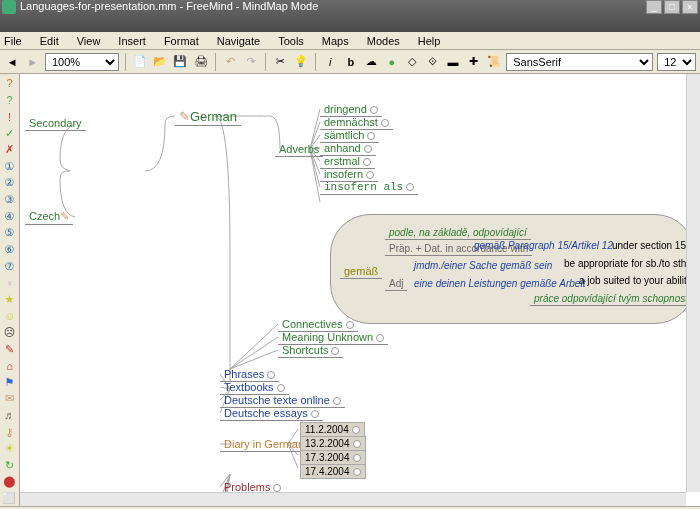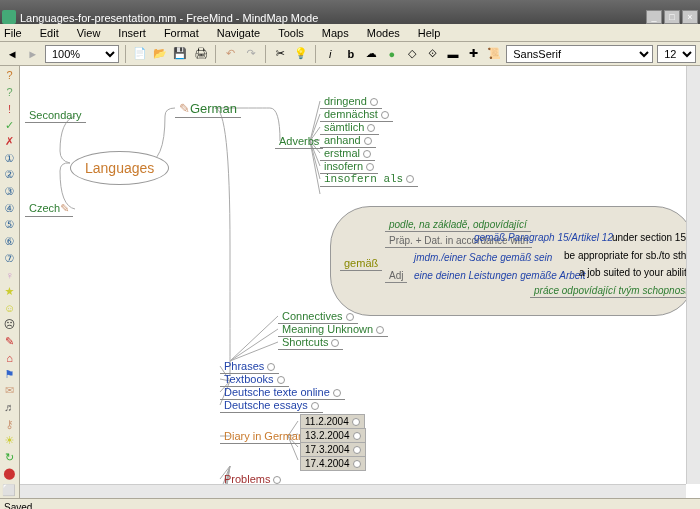--- a/index.html
+++ b/index.html
@@ -1,17 +1,17 @@
 <!DOCTYPE html>
 <html><head>
 <meta charset="utf-8">
 <style>
 * { margin: 0; padding: 0; box-sizing: border-box; }
 body { font-family: sans-serif; font-size: 11px; background: #ece9d8; width: 700px; height: 509px; overflow: hidden; }
-.titlebar { background: linear-gradient(#6a6a6a,#4a4a4a); color: #fff; height: 24px; display: flex; align-items: flex-end; padding: 0 2px; font-size: 11px; }
+.titlebar { background: linear-gradient(#6a6a6a,#4a4a4a); color: #fff; height: 32px; display: flex; align-items: flex-start; padding: 0 2px; font-size: 11px; }
 .titlebar-icon { width: 14px; height: 14px; background: #4a7; border-radius: 2px; margin-right: 4px; }
 .titlebar-text { flex: 1; }
 .winbtns { display: flex; gap: 2px; }
 .winbtn { width: 16px; height: 14px; background: #c8c8c8; border: 1px solid #888; display: flex; align-items: center; justify-content: center; font-size: 9px; cursor: pointer; }
 .menubar { background: #ece9d8; border-bottom: 1px solid #aca899; height: 18px; display: flex; align-items: center; padding: 0 4px; gap: 18px; }
 .menubar span { cursor: pointer; }
 .toolbar { background: #ece9d8; border-bottom: 1px solid #aca899; height: 24px; display: flex; align-items: center; padding: 0 4px; gap: 4px; }
 .tbtn { width: 18px; height: 18px; display: flex; align-items: center; justify-content: center; cursor: pointer; border-radius: 2px; }
 .tsep { width: 1px; height: 18px; background: #aca899; margin: 0 2px; }
 .zoom { width: 80px; height: 18px; border: 1px solid #888; background: #fff; font-size: 11px; padding: 0 2px; }
@@ -134,21 +134,20 @@
       <path d="M 125 97 Q 145 97 145 50 Q 145 42 155 42" stroke="#aaa" fill="none"></path>
       <path d="M 195 42 Q 250 42 250 42 Q 260 42 260 75 L 260 75" stroke="#aaa" fill="none"></path>
       <path d="M 195 42 Q 210 42 210 180 Q 210 280 210 310" stroke="#aaa" fill="none"></path>
       <path d="M 290 75 L 300 35 M 290 75 L 300 48 M 290 75 L 300 61 M 290 75 L 300 74 M 290 75 L 300 87 M 290 75 L 300 100 M 290 75 L 300 113 M 290 75 L 300 128" stroke="#aaa" fill="none"></path>
       <path d="M 210 295 L 258 250 M 210 295 L 258 263 M 210 295 L 258 276" stroke="#aaa" fill="none"></path>
       <path d="M 210 315 L 200 300 M 210 315 L 200 313 M 210 315 L 200 326 M 210 315 L 200 339" stroke="#aaa" fill="none"></path>
       <path d="M 268 370 L 278 355 M 268 370 L 278 368 M 268 370 L 278 381 M 268 370 L 278 394" stroke="#aaa" fill="none"></path>
       <path d="M 210 370 L 200 370 M 210 400 L 200 413 M 210 400 L 200 426 M 210 400 L 200 440 M 210 400 L 200 453 M 210 400 L 200 466" stroke="#aaa" fill="none"></path>
     </svg>
 
-    <div class="node node-root" style="left:50px;top:85px">Languages</div>
     <div class="node node-bubble" style="left:5px;top:42px">Secondary</div>
     <div class="node node-bubble" style="left:5px;top:135px"><span>Czech</span><span style="color:#c97">✎</span></div>
     <div class="node node-bubble" style="left:155px;top:34px;font-size:13px"><span style="color:#c97">✎</span><span>German</span></div>
 
     <div class="node node-bubble" style="left:255px;top:68px">Adverbs</div>
     <div id="advlist">
         <div class="node node-bubble" style="left: 300px; top: 28px;"><span>dringend</span><span class="fold"></span></div>
         <div class="node node-bubble" style="left: 300px; top: 41px;"><span>demnächst</span><span class="fold"></span></div>
         <div class="node node-bubble" style="left: 300px; top: 54px;"><span>sämtlich</span><span class="fold"></span></div>
         <div class="node node-bubble" style="left: 300px; top: 67px;"><span>anhand</span><span class="fold"></span></div>

